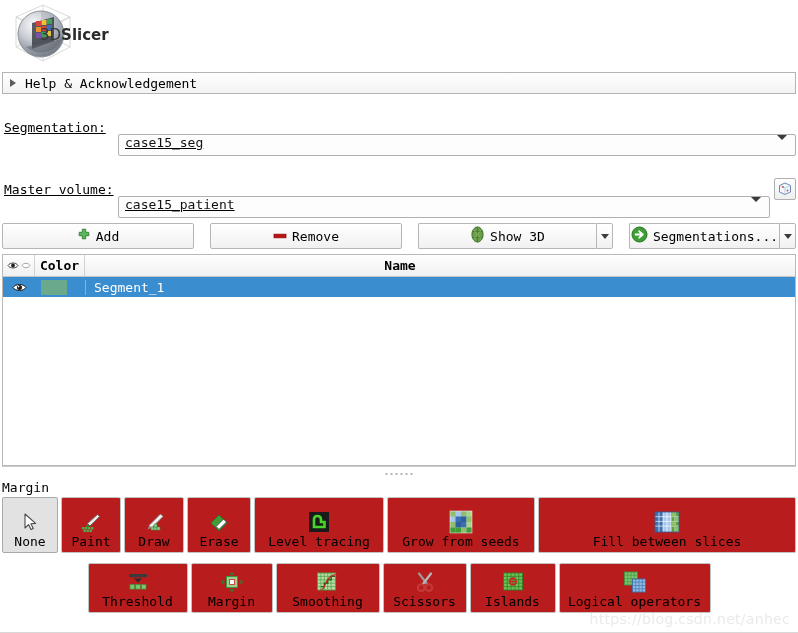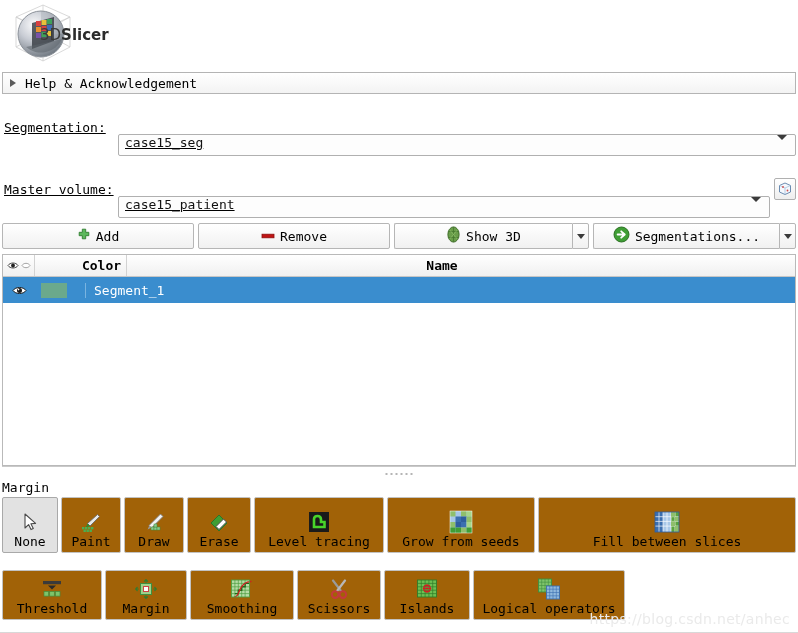--- a/index.html
+++ b/index.html
@@ -56,21 +56,21 @@
     border-right:5px solid transparent;
   }
   .vol-btn{
     width:22px;height:22px;margin-left:4px;
     border:1px solid #b0b0b0;background:linear-gradient(#ffffff,#eeeeee);
     box-sizing:border-box;display:flex;align-items:center;justify-content:center;
     border-radius:2px;
   }
 
   
-  .btnbar{display:flex;margin:5px 2px 0 2px;gap:4px;border-radius:8px;}
+  .btnbar{display:flex;margin:5px 2px 0 2px;gap:16px;border-radius:8px;}
   .abtn{
     height:26px;border:1px solid #b6b6b6;
     background:linear-gradient(#ffffff,#f1f1f1);
     display:flex;align-items:center;justify-content:center;
     box-sizing:border-box;border-radius:2px;font-size:13px;gap:5px;
   }
   .abtn .lbl{font-size:13px;}
   .split{display:flex;}
   .split .abtn{border-right:none;border-radius:2px 0 0 2px;flex:1;}
   .split .drop{
@@ -87,49 +87,48 @@
 
   
   #seg-table{
     margin:5px 2px 0 2px;border:1px solid #b9b9b9;background:#fff;
     height:212px;box-sizing:border-box;overflow:hidden;
   }
   #seg-head{
     display:flex;height:21px;align-items:center;
     background:linear-gradient(#ffffff,#f0f0f0);
     border-bottom:1px solid #c6c6c6;
-    gap:42px;
   }
   .th-eye{width:32px;display:flex;align-items:center;justify-content:center;gap:2px;
           border-right:1px solid #d2d2d2;height:100%;box-sizing:border-box;}
   .th-color{width:50px;display:flex;align-items:center;justify-content:center;
             font-weight:bold;font-size:13px;border-right:1px solid #d2d2d2;height:100%;box-sizing:border-box;}
   .th-name{flex:1;display:flex;align-items:center;justify-content:center;
            font-weight:bold;font-size:13px;padding-right:80px;box-sizing:border-box;}
   #seg-row{
-    display:flex;height:26px;align-items:center;background:#3a8dce;color:#ffffff;
+    display:flex;height:20px;align-items:center;background:#3a8dce;color:#ffffff;
   }
   .td-eye{width:32px;display:flex;align-items:center;justify-content:center;}
   .td-color{width:50px;display:flex;align-items:center;padding-left:6px;box-sizing:border-box;}
   .swatch{width:26px;height:15px;background:#6ba98c;}
   .td-name{flex:1;padding-left:8px;font-size:13px;color:#ffffff;border-left:1px solid #7ab4e0;}
 
   
   #splitter{height:12px;position:relative;}
   #splitter .line{position:absolute;left:2px;right:2px;top:0;height:1px;background:#c9c9c9;}
   #splitter .dots{position:absolute;left:50%;transform:translateX(-50%);top:7px;
                   display:flex;gap:3px;}
   #splitter .dots i{width:2px;height:2px;background:#b5b5b5;display:block;}
 
   
   #effects-label{margin:2px 0 2px 2px;font-size:13px;}
   .fx-panel{margin:0 2px;}
-  .fx-row{display:flex;gap:3px;margin-bottom:17px;}
+  .fx-row{display:flex;gap:3px;margin-bottom:10px;justify-content:center;}
   .fx{
-    border:1px solid #c2c2c2;background:#a16207;border-radius:2px;
+    border:1px solid #c2c2c2;background:#b91c1c;border-radius:2px;
     display:flex;flex-direction:column;align-items:center;justify-content:flex-end;
     box-sizing:border-box;padding:4px 6px 3px 6px;
   }
   .fx.selected{background:#e2e2e2;border-color:#a9a9a9;}
   .fx .ic{height:24px;display:flex;align-items:center;justify-content:center;}
   .fx .cap{font-size:13px;white-space:nowrap;line-height:15px;}
   .fx-row.r1 .fx{height:56px;}
   .fx-row.r2 .fx{height:50px;}
 
   #watermark{

